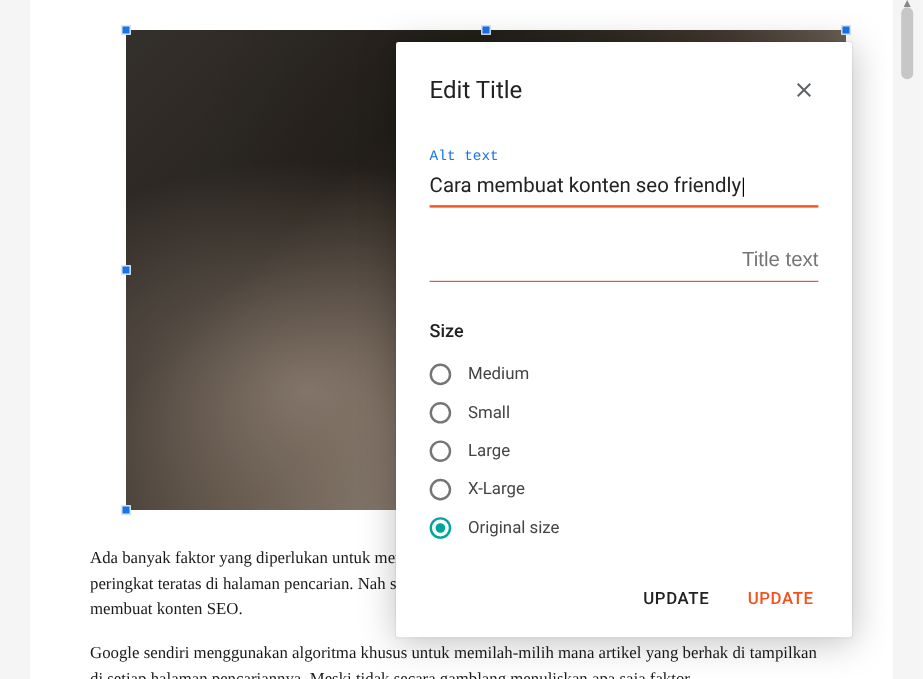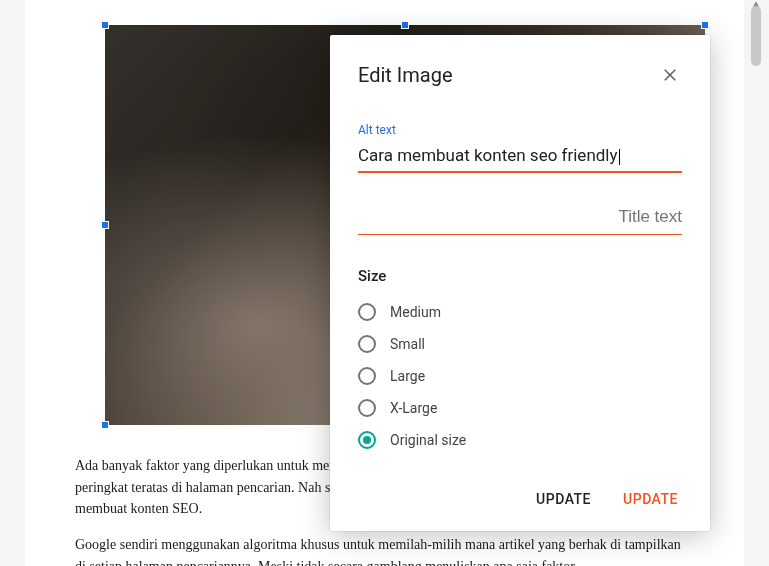--- a/index.html
+++ b/index.html
@@ -90,20 +90,21 @@
       cursor: pointer;
       color: #5f6368;
     }
     .close-btn svg { width: 18px; height: 18px; }
     .field-group { margin-bottom: 32px; }
     .field-label {
       font-size: 12px;
       color: #1a73e8;
       margin-bottom: 6px;
       display: block;
+      font-family: Liberation Mono, monospace;
     }
     .text-input {
       width: 100%;
       border: none;
       border-bottom: 2px solid #f4511e;
       background: transparent;
       font-size: 17px;
       padding: 2px 0 6px 0;
       color: #222;
       outline: none;
@@ -205,21 +206,21 @@
     <p>Ada banyak faktor yang diperlukan untuk membuat artikel konten dalam sebuah website menduduki peringkat teratas di halaman pencarian. Nah salah satu upaya untuk mencapai posisi tersebut adalah dengan membuat konten SEO.</p>
     <p>Google sendiri menggunakan algoritma khusus untuk memilah-milih mana artikel yang berhak di tampilkan di setiap halaman pencariannya. Meski tidak secara gamblang menuliskan apa saja faktor</p>
   </div>
 </div>
 
 <div class="scroll-arrow">▲</div>
 <div class="scrollbar"></div>
 
 <div class="dialog">
   <div class="dialog-header">
-    <div class="dialog-title">Edit Image</div>
+    <div class="dialog-title">Edit Title</div>
     <div class="close-btn">
       <svg viewBox="0 0 24 24" fill="none" stroke="currentColor" stroke-width="2.2">
         <line x1="5" y1="5" x2="19" y2="19"></line>
           <line x1="19" y1="5" x2="5" y2="19"></line>
       </svg>
     </div>
   </div>
 
   <div class="field-group">
     <span class="field-label">Alt text</span>

